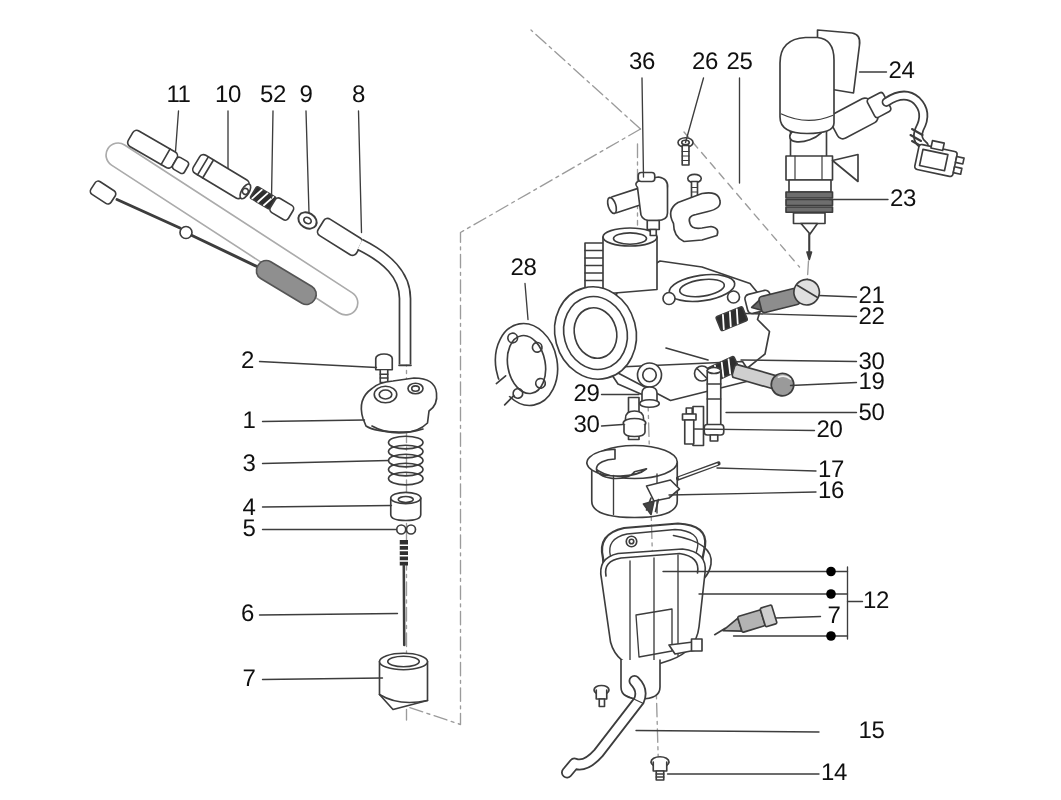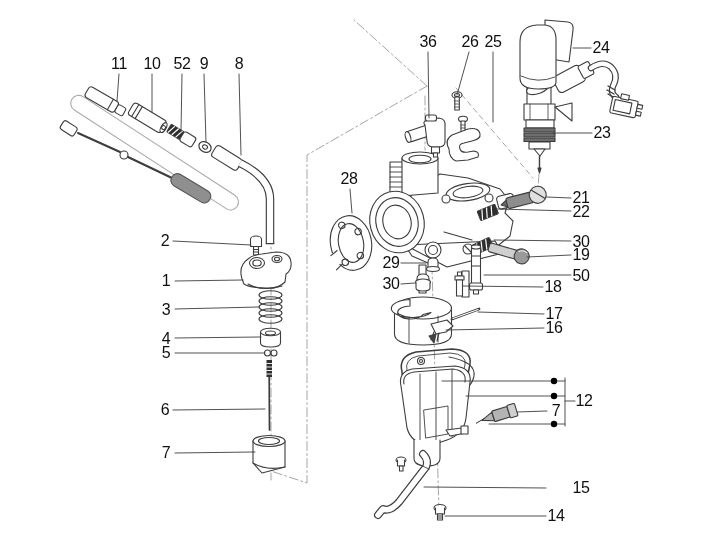--- a/index.html
+++ b/index.html
@@ -416,21 +416,21 @@
       <div class="callout" style="left: 239px; top: 64px;">8</div>
       <div class="callout" style="left: 204px; top: 64px;">9</div>
       <div class="callout" style="left: 152px; top: 64px; text-align: center;">10</div>
       <div class="callout" style="left: 119px; top: 64px;">11</div>
       <div class="callout" style="left: 584px; top: 401px;">12</div>
       <div class="callout" style="left: 556px; top: 411px;">7</div>
       <div class="callout" style="left: 556px; top: 516px;">14</div>
       <div class="callout" style="left: 557px; top: 488px; margin-left: 24px;">15</div>
       <div class="callout" style="left: 554px; top: 328px;">16</div>
       <div class="callout" style="left: 554px; top: 314px;">17</div>
-      <div class="callout" style="left: 553px; top: 287px;">18</div>
+      <div class="callout" style="left: 553px; top: 287px;">20</div>
       <div class="callout" style="left: 581px; top: 255px;">19</div>
       <div class="callout" style="left: 581px; top: 242px;">30</div>
       <div class="callout" style="left: 581px; top: 198px;">21</div>
       <div class="callout" style="left: 581px; top: 212px;">22</div>
       <div class="callout" style="left: 602px; top: 133px;">23</div>
       <div class="callout" style="left: 601px; top: 48px;">24</div>
       <div class="callout" style="left: 493px; top: 42px;">25</div>
       <div class="callout" style="left: 470px; top: 42px;">26</div>
       <div class="callout" style="left: 428px; top: 42px;">36</div>
       <div class="callout" style="left: 349px; top: 179px;">28</div>

